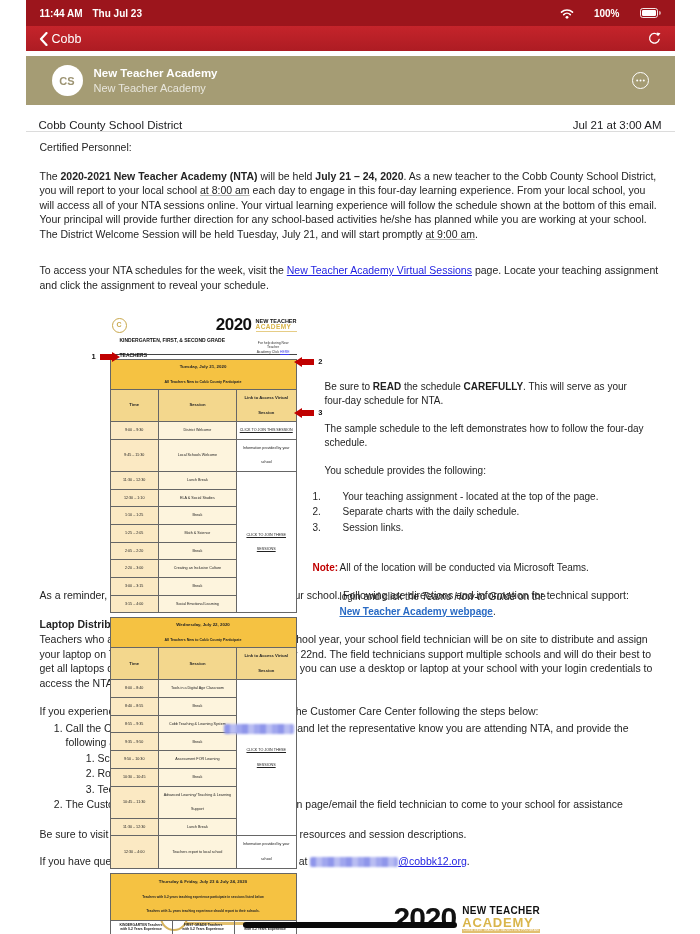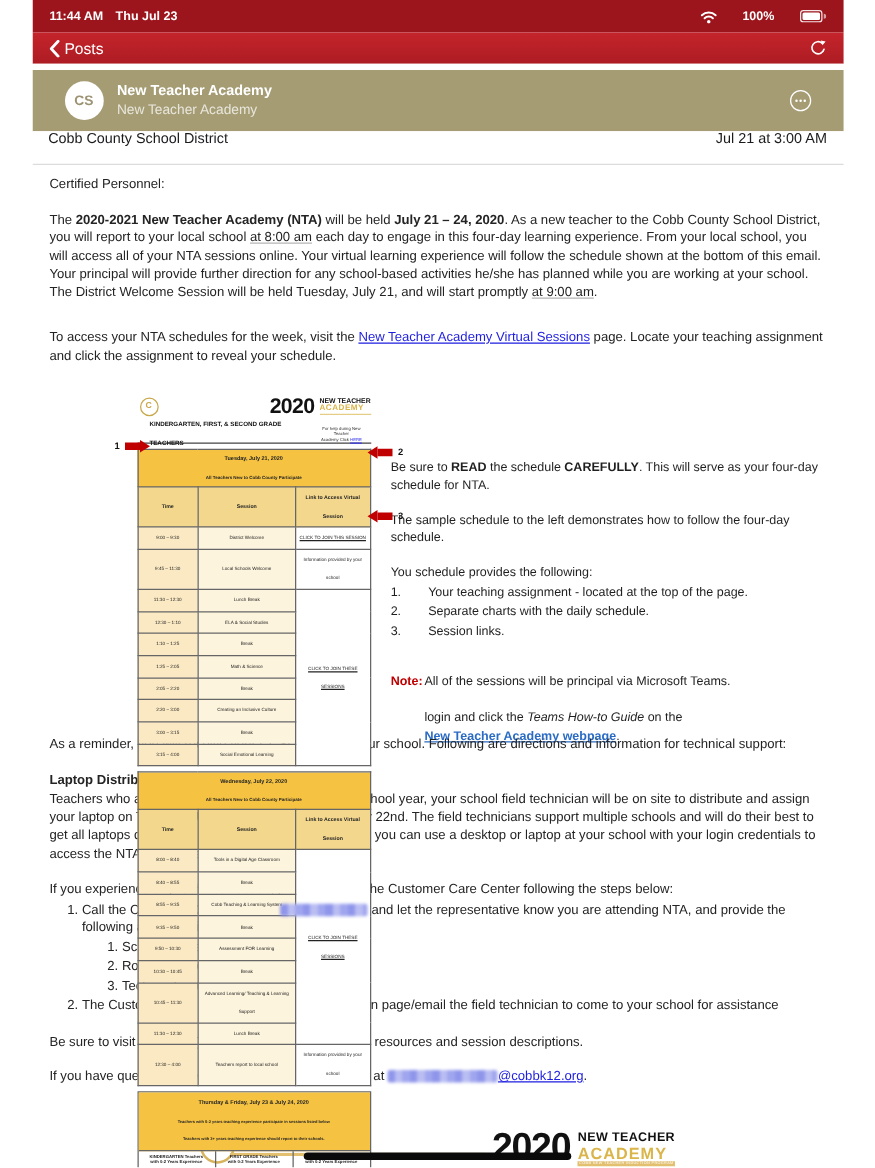--- a/index.html
+++ b/index.html
@@ -16,21 +16,21 @@
   .white-gap { height:5px; background:#fff; }
 
   
   .channel { height:49px; background:#a59c74; display:flex; align-items:center; padding:0 26px; color:#fff; }
   .avatar { width:31px; height:31px; border-radius:50%; background:#fff; color:#9c9372; display:flex; align-items:center; justify-content:center; font-size:11px; font-weight:700; flex:0 0 auto; }
   .channel-text { margin-left:11px; flex:1; }
   .channel-title { font-size:11.5px; font-weight:700; }
   .channel-sub { font-size:11px; color:rgba(255,255,255,.75); margin-top:3px; }
   .more-btn { width:17px; height:17px; border:1.2px solid #fff; border-radius:50%; display:flex; align-items:center; justify-content:center; cursor:pointer; }
 
-  .meta { height:27px; display:flex; align-items:flex-start; justify-content:space-between; padding:0 13px; font-size:11.5px; color:#1b1b1d; border-bottom:1px solid #dcdcdc; background:#fff; }
+  .meta { height:27px; display:flex; align-items:flex-end; justify-content:space-between; padding:0 13px; font-size:11.5px; color:#1b1b1d; border-bottom:1px solid #dcdcdc; background:#fff; }
 
   
   .content { padding:0 14px; color:#242424; font-size:10.5px; line-height:14.5px; }
   .greeting { margin-top:8px; }
   .p1 { margin-top:14px; }
   .p2 { margin-top:22px; }
   b { font-weight:700; }
   .time-u { text-decoration:underline; text-decoration-color:#b5b5b5; }
   a.blue, .blue-link { color:#1e1ee0; text-decoration:underline; cursor:pointer; }
 
@@ -78,21 +78,21 @@
   .arr-shaft { width:12px; height:6px; background:#c00000; }
   .arr-head-l { width:0; height:0; border-top:5.5px solid transparent; border-bottom:5.5px solid transparent; border-right:8px solid #c00000; }
   .arr-head-r { width:0; height:0; border-top:5.5px solid transparent; border-bottom:5.5px solid transparent; border-left:8px solid #c00000; }
   .callout-num { font-size:7.5px; font-weight:700; color:#111; margin:0 4px; }
   .co-1 { left:-22px; top:40px; }
   .co-2 { right:-30px; top:45px; }
   .co-3 { right:-30px; top:96px; }
 
   
   .guide { flex:1; padding:58px 0 0 16px; font-size:10px; line-height:13.5px; color:#1f1f1f; }
-  .guide p { margin:0; }
+  .guide p { margin:12px; }
   .g2 { margin-top:15px !important; }
   .g3 { margin-top:15px !important; }
   .g-items { margin-top:1px; }
   .g-item { display:flex; margin-top:2px; }
   .g-num { width:30px; flex:0 0 auto; }
   .note { display:flex; margin-top:27px !important; }
   .note-label { color:#c00000; font-weight:700; width:27px; flex:0 0 auto; }
   .note-body { line-height:14.5px; }
   .note-link { color:#2a6bc4; font-weight:600; text-decoration:underline; cursor:pointer; }
   .it { font-style:italic; }
@@ -157,21 +157,21 @@
     </div>
   </div>
 
   <div class="navbar">
     <div class="back">
       <span>
         <svg width="9" height="14" viewBox="0 0 9 14">
             <polyline points="7.5,1 2,7 7.5,13" fill="none" stroke="#fff" stroke-width="2.2" stroke-linecap="round" stroke-linejoin="round"></polyline>
           </svg>
       </span>
-      <span>Posts</span>
+      <span>Cobb</span>
     </div>
     <div>
       <svg width="15" height="15" viewBox="0 0 24 24">
           <path d="M19.5,13.5 a7.8,7.8 0 1 1 -2.2,-7.6" fill="none" stroke="#fff" stroke-width="2.1" stroke-linecap="round"></path>
           <polygon points="15.5,2.2 21.6,3.4 17.5,8.3" fill="#fff"></polygon>
         </svg>
     </div>
   </div>
 
   <div class="white-gap"></div>
@@ -395,21 +395,21 @@
               <span>Separate charts with the daily schedule.</span>
             </div>
           <div class="g-item">
               <span class="g-num">3.</span>
               <span>Session links.</span>
             </div>
         </div>
         <div class="note">
           <span class="note-label">Note:</span>
           <span class="note-body">
-            <span>All of the sessions will be principal via Microsoft Teams.</span><br>
+            <span>All of the location will be conducted via Microsoft Teams.</span><br>
             <br>
             <span>login and click the </span><span class="it">Teams How-to Guide</span><span> on the</span><br>
             <span class="note-link">New Teacher Academy webpage</span><span>.</span>
           </span>
         </div>
       </div>
     </div>
 
     <p class="reminder">As a reminder, you will receive your CCSD laptop at your school.   Following are directions and information for technical support:</p>
 

